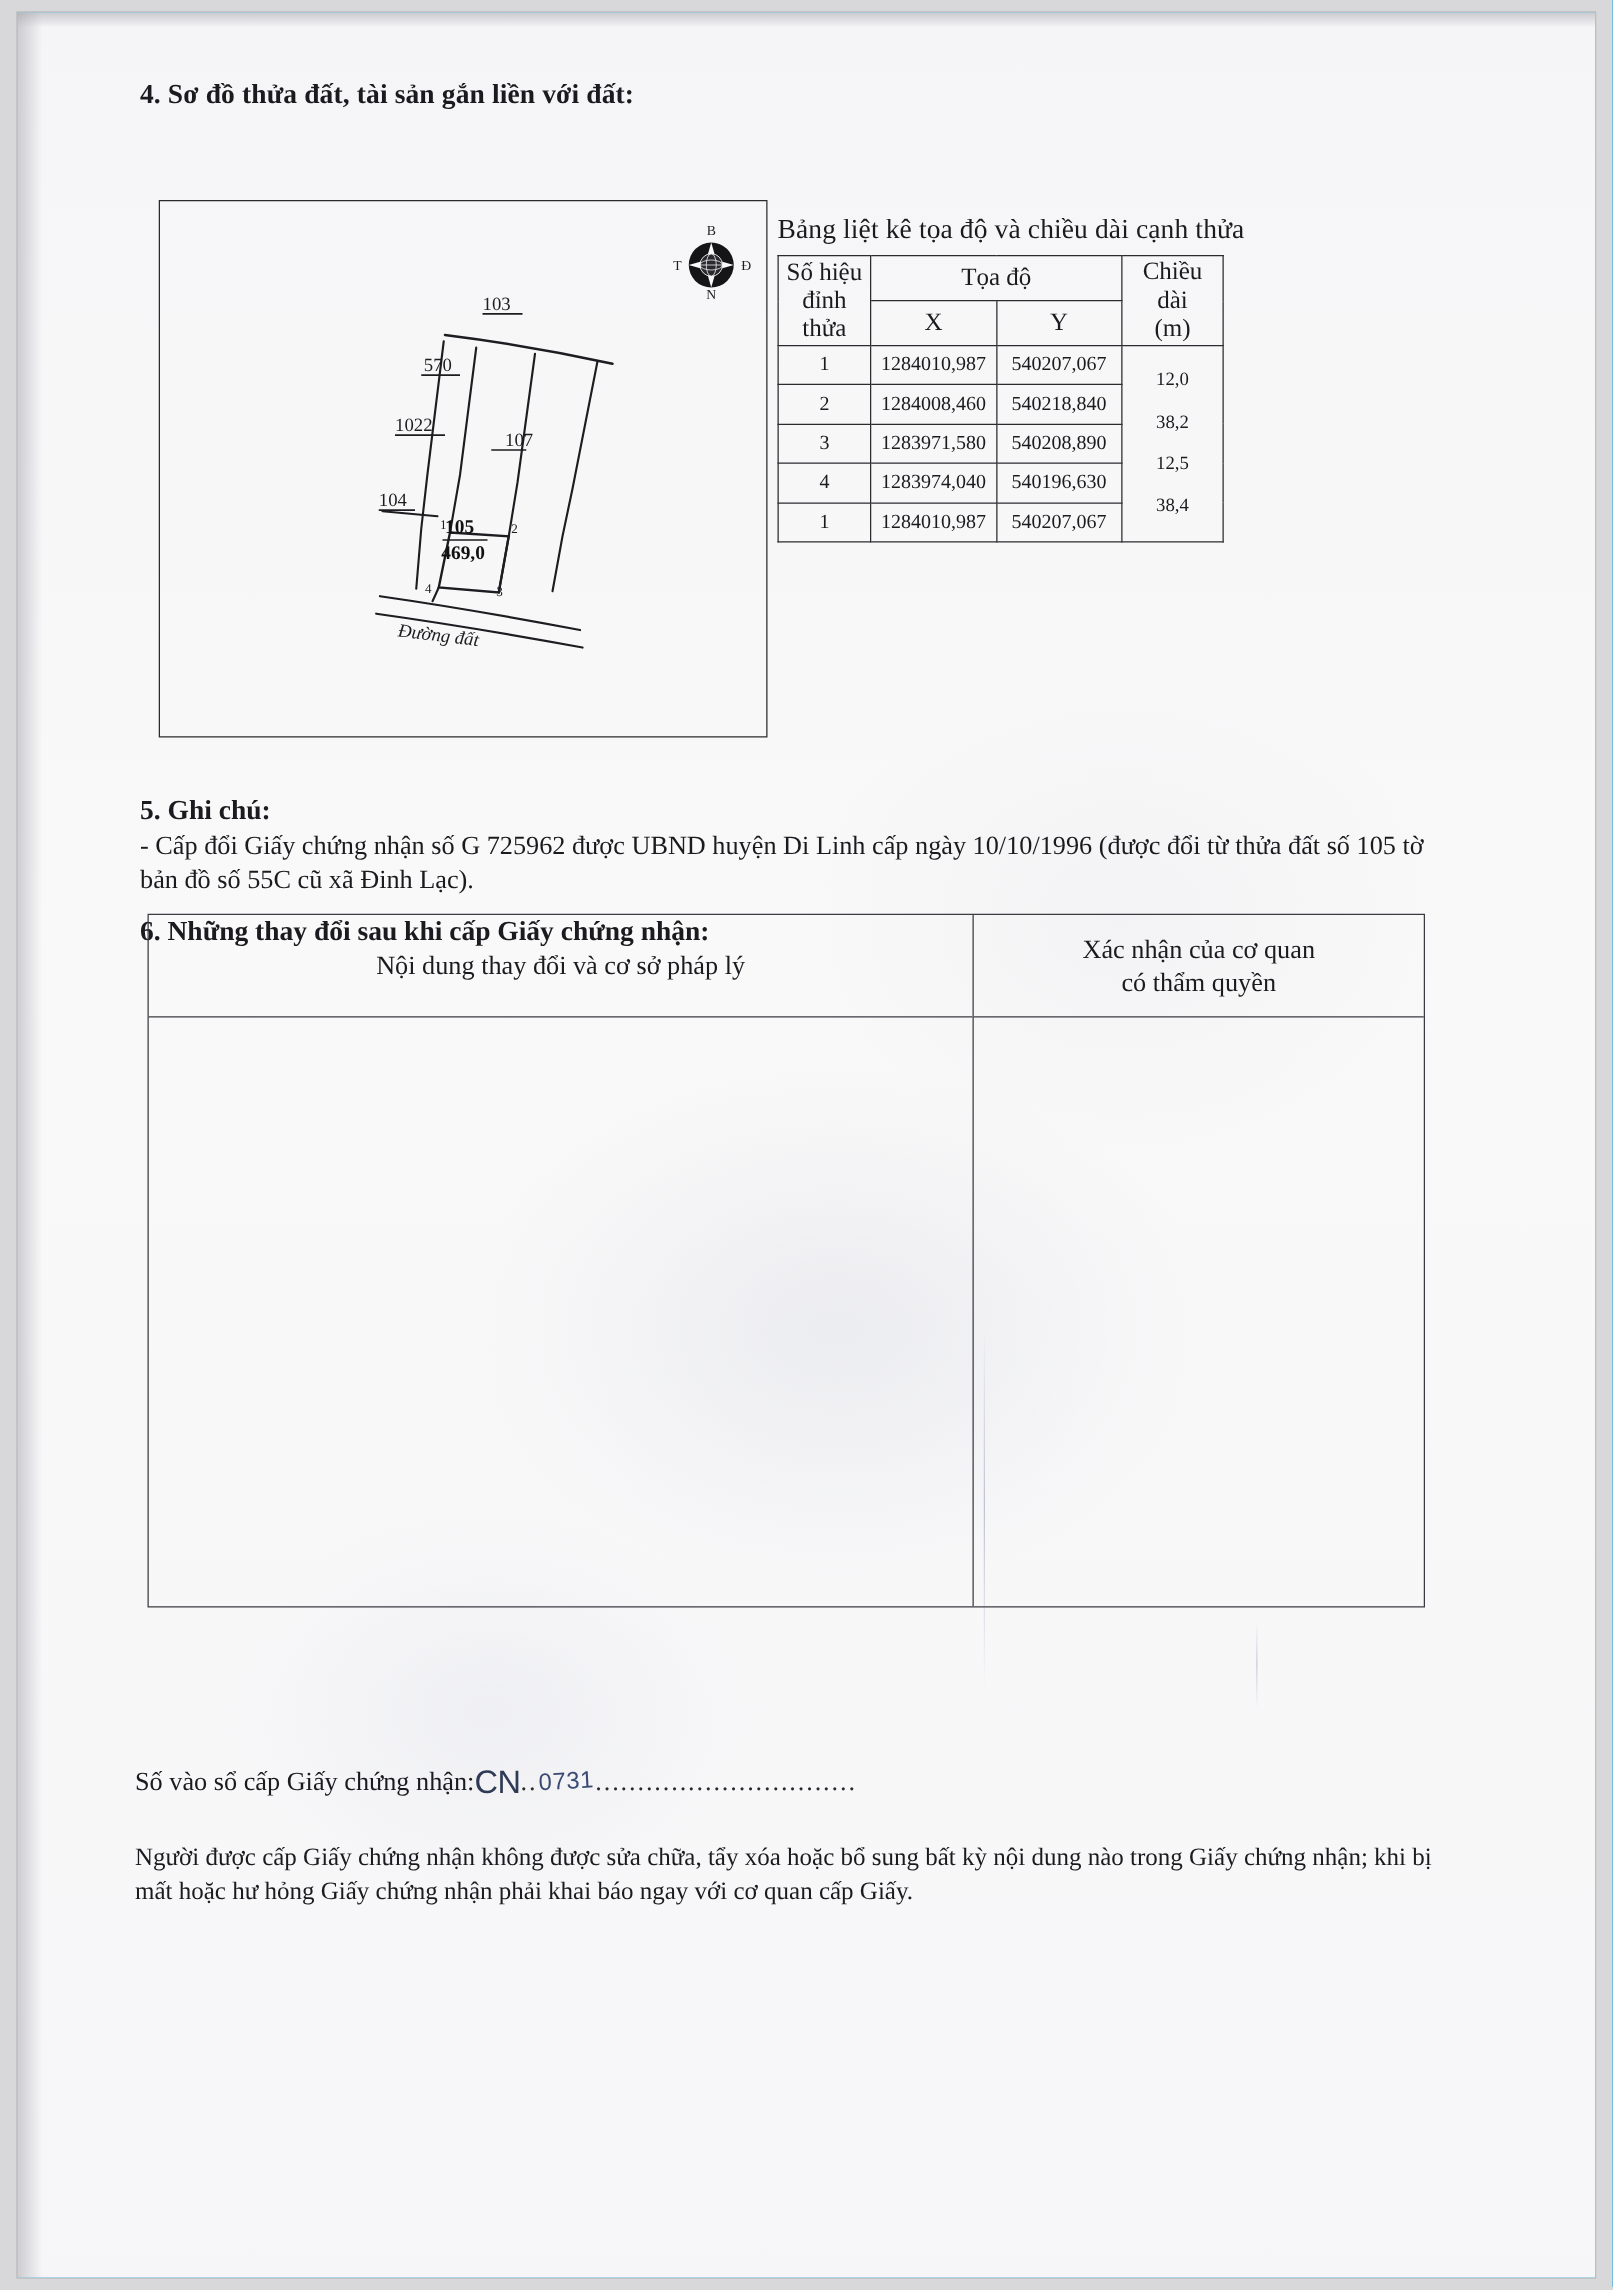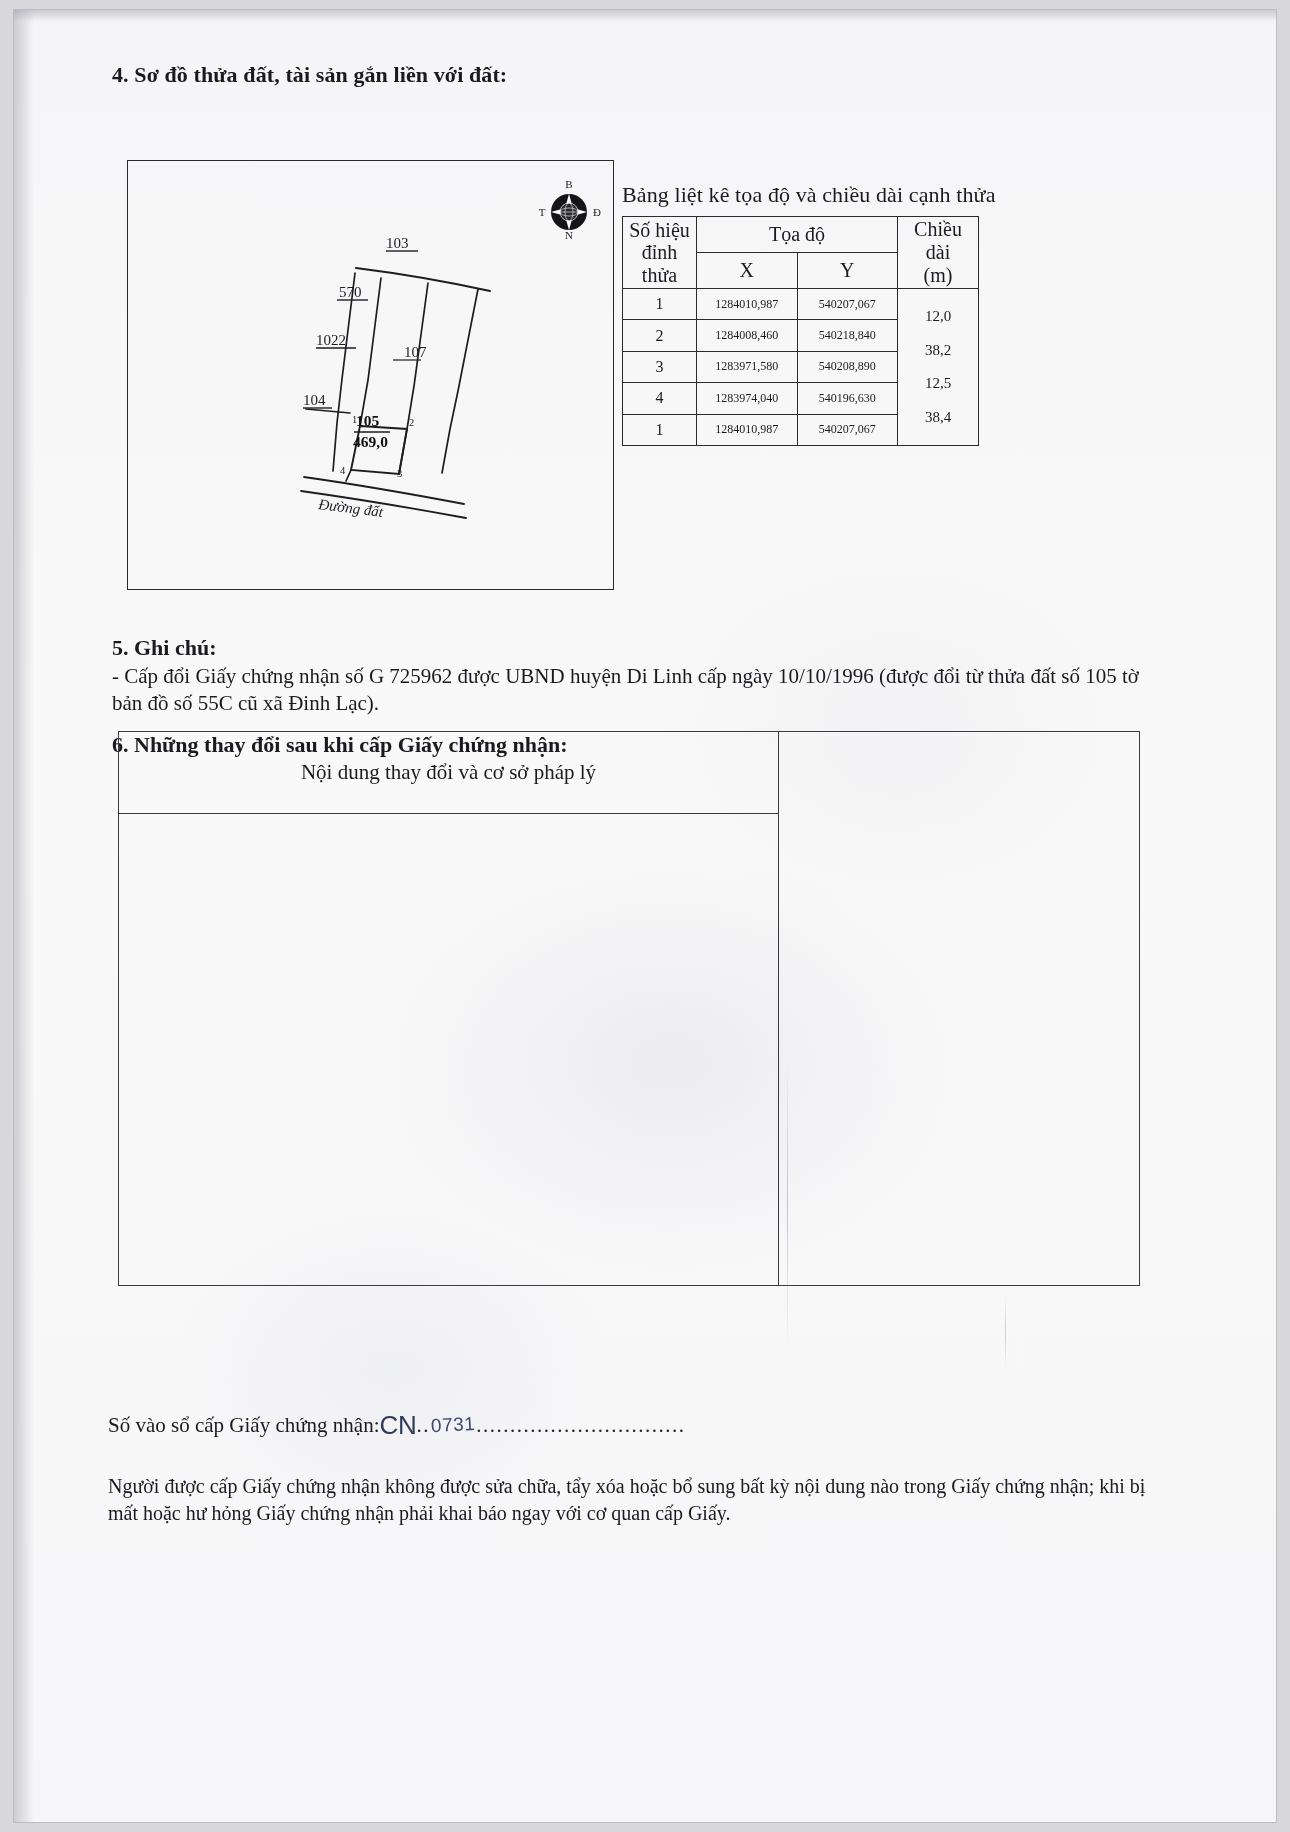--- a/index.html
+++ b/index.html
@@ -50,41 +50,41 @@
   
   .diagram-frame {
     position:absolute; left:113px; top:150px;
     width:487px; height:430px;
     border:1.6px solid #2a2a2e;
     background:transparent;
   }
   .diagram-svg { position:absolute; left:0; top:0; width:487px; height:430px; }
 
   
-  .coord-block { position:absolute; left:608px; top:172px; width:370px; }
+  .coord-block { position:absolute; left:608px; top:160px; width:370px; }
   .coord-caption { font-size:22px; white-space:nowrap; letter-spacing:.1px; }
   table.coord {
     margin-top:8px;
     border-collapse:collapse;
     font-size:15px;
     width:357px;
     table-layout:fixed;
   }
   table.coord th, table.coord td {
     border:1.3px solid #2b2b2f;
     text-align:center;
     padding:1px 2px;
     font-weight:normal;
   }
   table.coord th { font-size:20px; }
   .th-sohieu { width:74px; font-size:15px; line-height:1.12; }
   .th-toado  { font-size:17px; padding:2px 0; }
   .th-x, .th-y { font-size:19px; padding:4px 0 5px; }
   .th-cd { width:81px; font-size:15px; line-height:1.15; padding:3px 2px; }
-  td.num { font-size:12px; padding:3px 4px;margin-top:32px; }
+  td.num { font-size:16px; padding:3px 4px;margin-top:32px; }
   td.idx { font-size:16px; }
   .len-cell { padding:0; vertical-align:middle; }
   .len-inner { display:flex; flex-direction:column; justify-content:space-evenly; height:154px; }
   .len-inner span { display:block; line-height:1; }
 
   
   .sec5 { position:absolute; left:98px; top:625px; width:1060px; }
   .sec5-title { font-weight:bold; font-size:22px; margin:0 0 2px; }
   .sec5-body { font-size:21px; line-height:1.30; margin:0; }
   .sec6-title { font-weight:bold; font-size:22px; margin:14px 0 0; }
@@ -282,20 +282,29 @@
     <p class="sec5-title">5. Ghi chú:</p>
     <p class="sec5-body">- Cấp đổi Giấy chứng nhận số G 725962 được UBND huyện Di Linh cấp ngày 10/10/1996 (được đổi từ thửa đất số 105 tờ bản đồ số 55C cũ xã Đinh Lạc).</p>
     <p class="sec6-title">6. Những thay đổi sau khi cấp Giấy chứng nhận:</p>
   </div>
 
   <div class="changes-table">
     <div class="changes-col-left">
       <div class="changes-head">Nội dung thay đổi và cơ sở pháp lý</div>
       <div class="changes-body"></div>
     </div>
+    <div class="changes-col-right">
+      <div class="changes-head">
+        <div>
+          <span>Xác nhận của cơ quan</span><br>
+          <span>có thẩm quyền</span>
+        </div>
+      </div>
+      <div class="changes-body"></div>
+    </div>
     <div class="ink-line"></div>
     <div class="ink-line2"></div>
   </div>
 
   <div class="footer">
     <div class="sonumber">
       <span class="lbl">Số vào sổ cấp Giấy chứng nhận:</span>
         <span class="hand-cn">CN</span>
         <span class="dots">..</span>
         <span class="hand-num">0731</span>

